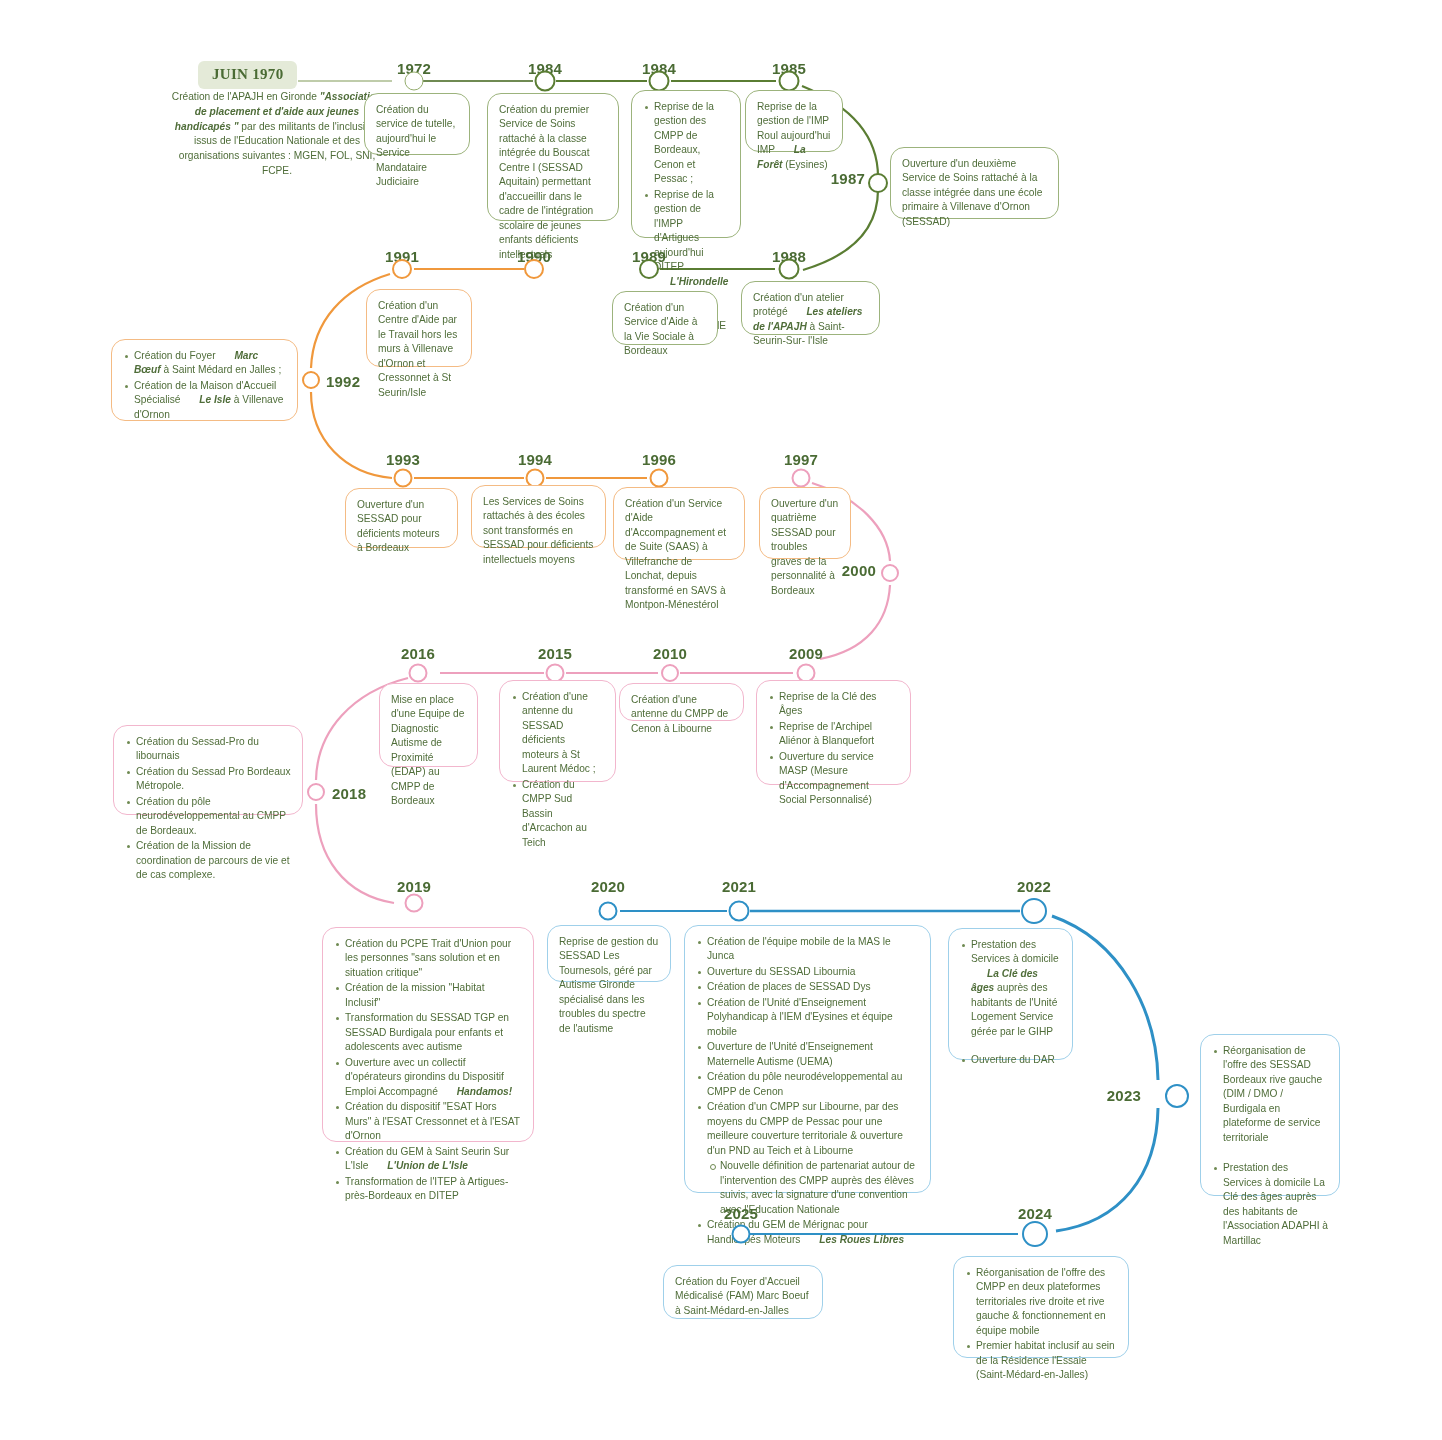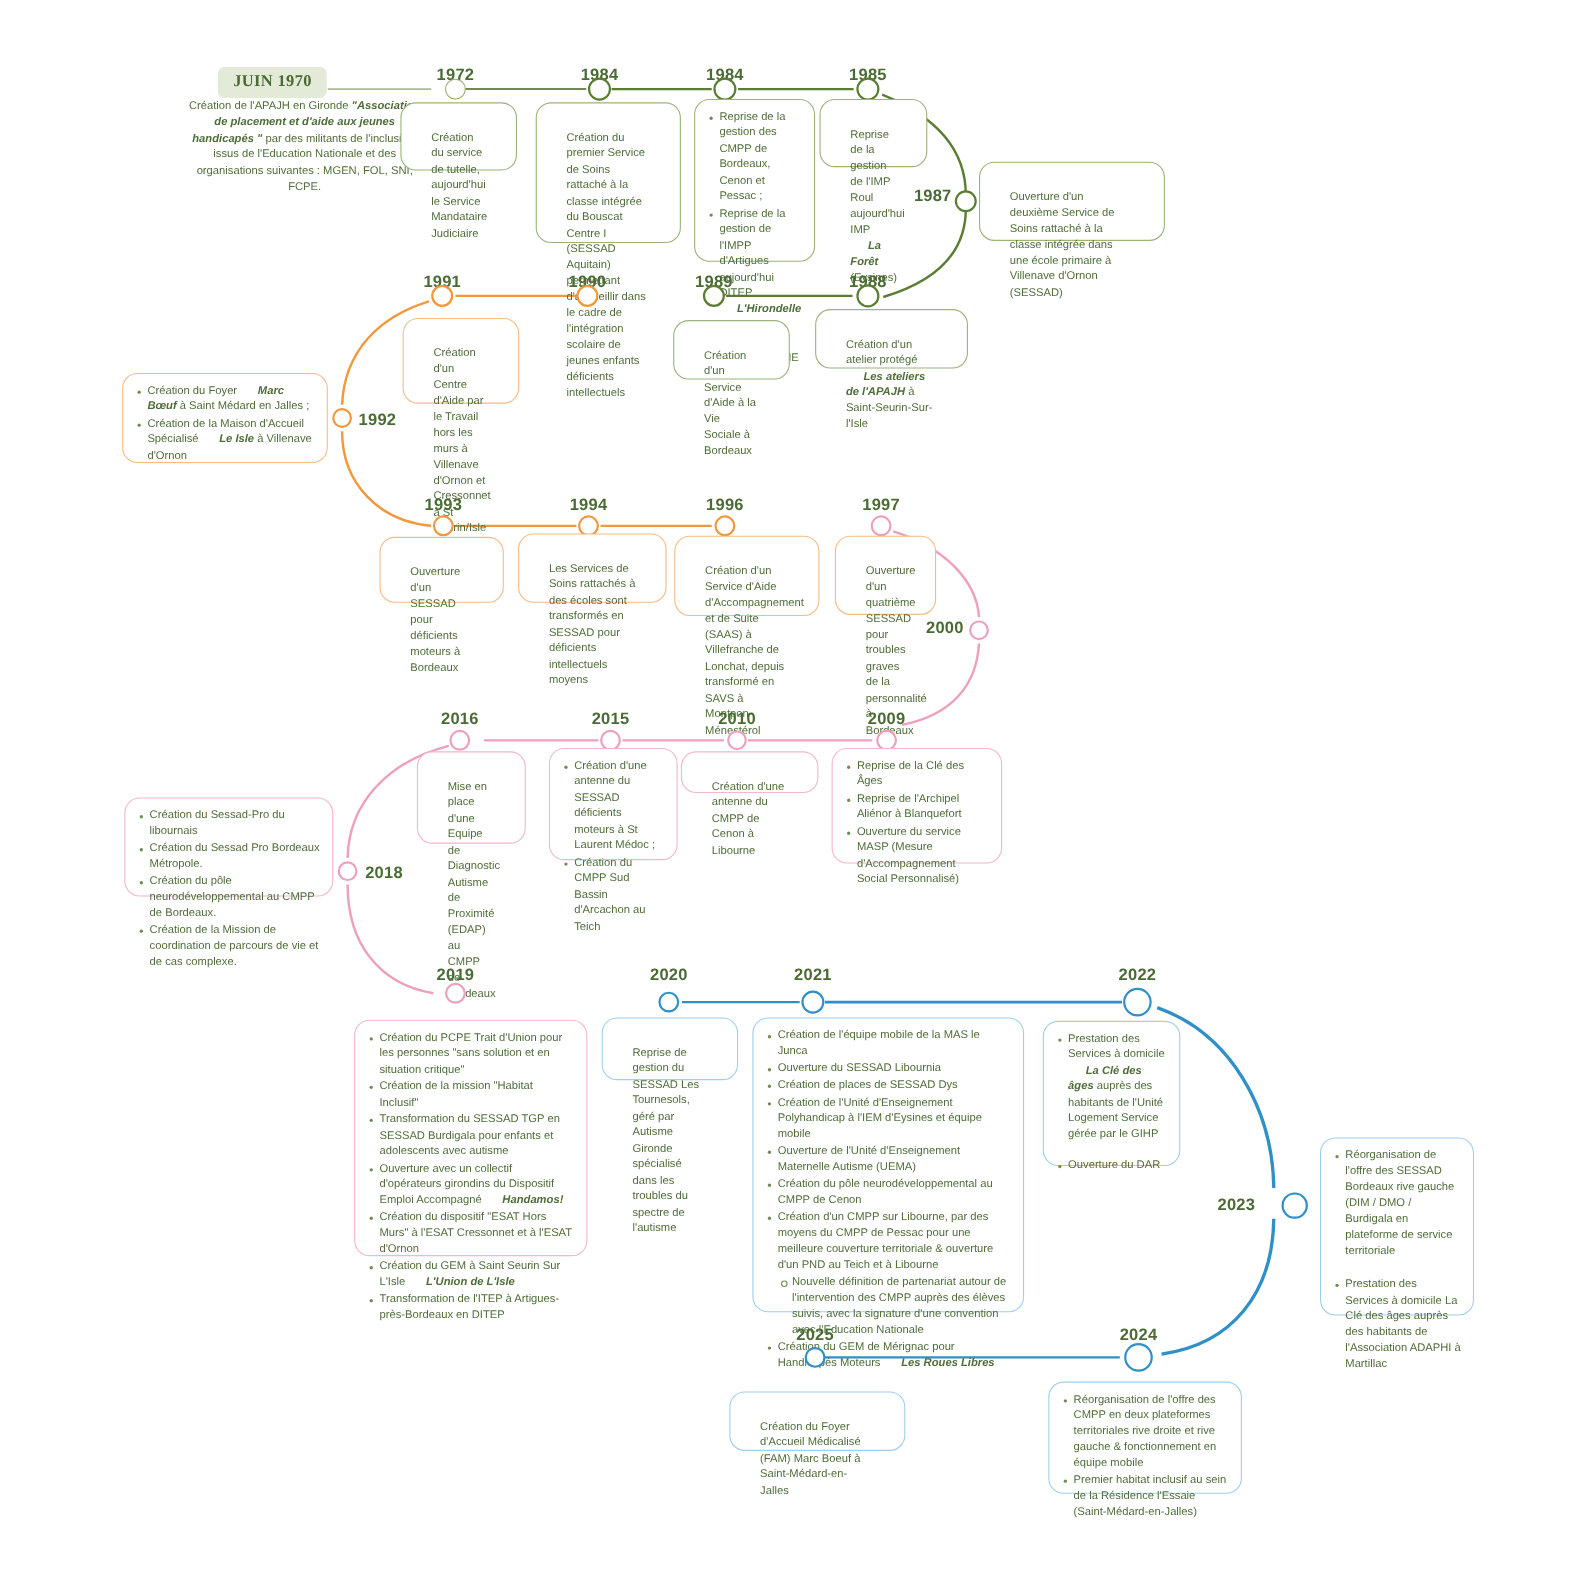--- a/index.html
+++ b/index.html
@@ -34,21 +34,21 @@
   
   .box{
     position:absolute;box-sizing:border-box;background:#fff;
     border-radius:14px;padding:9px 11px 10px 11px;
     font-size:10.2px;line-height:1.42;color:#4f6d39;
   }
   .b-green{border:1px solid #9cb37c;}
   .b-orange{border:1px solid #f4bb84;}
   .b-pink{border:1px solid #f2b6cd;}
   .b-blue{border:1px solid #9fd0ea;}
-  .box p{margin:16px;}
+  .box p{margin:0;}
   .box ul{margin:0;padding:0;list-style:none;}
   .box ul>li{position:relative;padding-left:11px;margin:0 0 1px 0;}
   .box ul>li:before{
     content:"";position:absolute;left:2px;top:6px;width:3px;height:3px;
     border-radius:50%;background:#6f8a52;
   }
   .box ul ul{margin:1px 0 1px 0;}
   .box ul ul>li{padding-left:13px;}
   .box ul ul>li:before{
     left:3px;top:5px;width:4px;height:4px;border-radius:50%;

